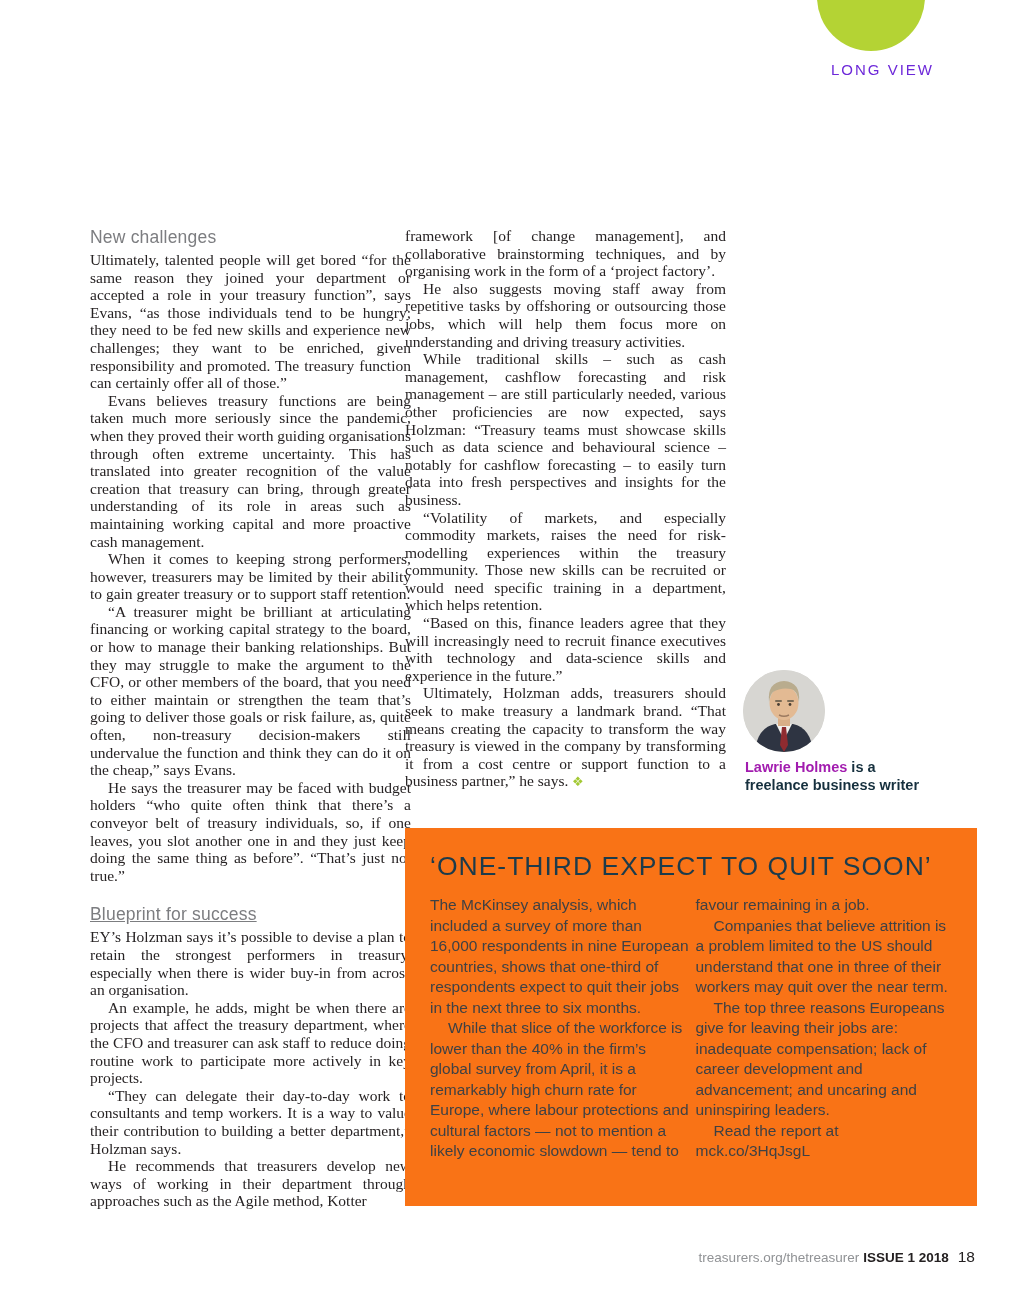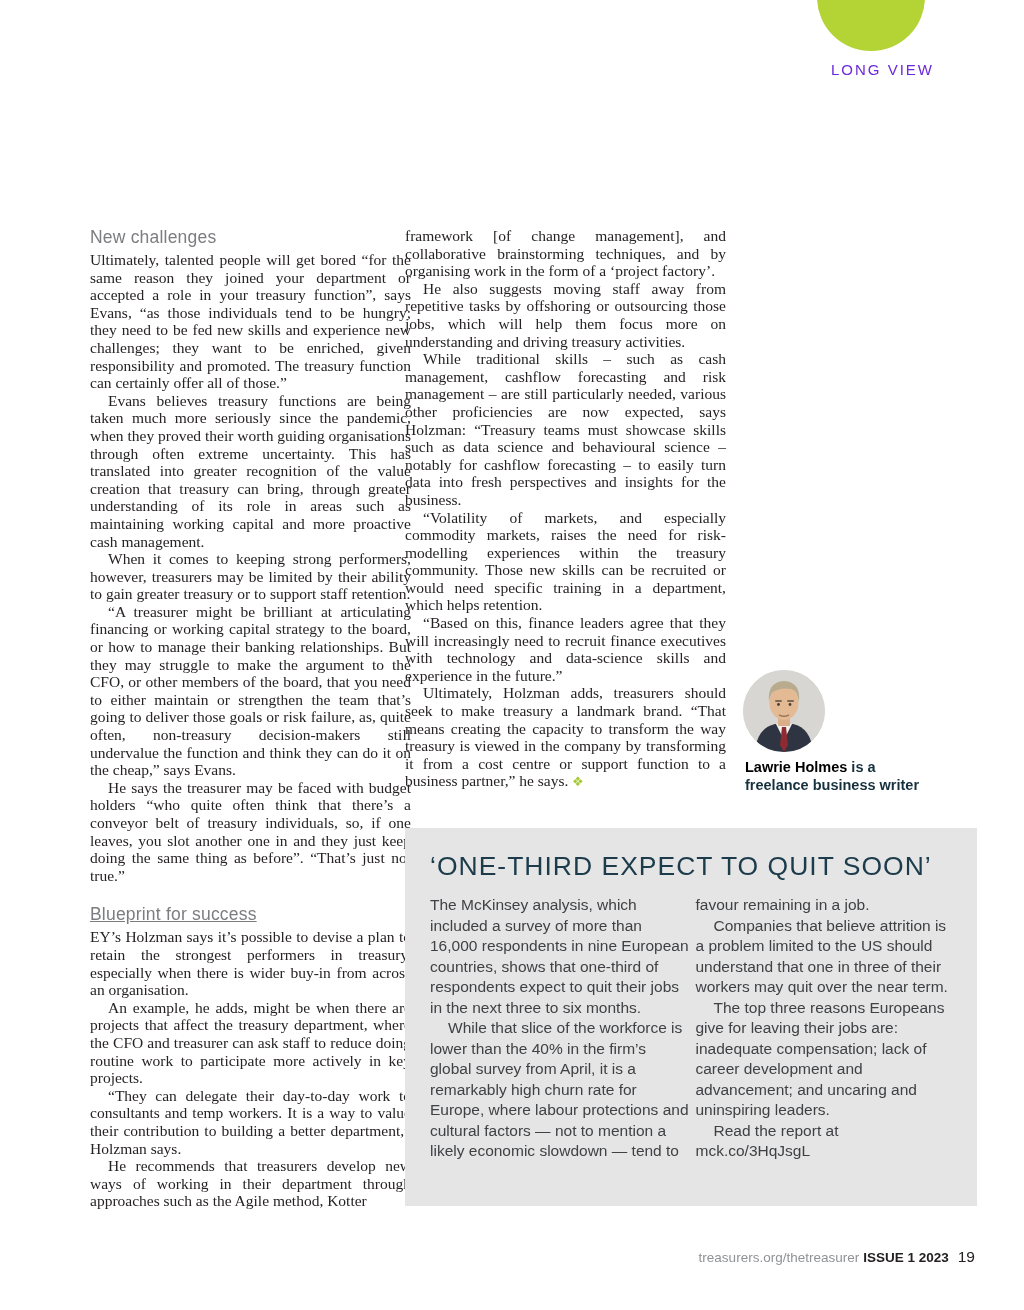--- a/index.html
+++ b/index.html
@@ -38,25 +38,25 @@
   .end-mark { color:#a3c934; font-size:13px; font-family:"Liberation Sans",sans-serif; }
   
   .portrait {
     position:absolute; left:743px; top:670px; width:82px; height:82px;
     border-radius:50%; overflow:hidden; background:#d7d6d2;
   }
   .caption {
     position:absolute; left:745px; top:758px; width:190px;
     font-size:14.5px; font-weight:700; line-height:18px; color:#16303e;
   }
-  .caption-name { color:#000000;text-align:center; }
+  .caption-name { color:#a21caf;text-align:center; }
   
   .callout {
     position:absolute; left:405px; top:828px; width:572px; height:378px;
-    background:#e5e5e5; overflow:hidden;
+    background:#f97316; overflow:hidden;
   }
   .callout-title {
     margin:23px 20px 0 25px;
     font-size:26.5px; font-weight:400; letter-spacing:1px; color:#1c3b4b;
     white-space:nowrap;
   }
   .callout-cols { display:flex; gap:4px; margin:13px 20px 0 25px; }
   .ccol {
     flex:1; font-size:15.5px; line-height:20.5px; color:#3f4144;
   }
@@ -142,16 +142,16 @@
       <div class="ccol">
           <p>favour remaining in a job.</p>
           <p>Companies that believe attrition is a problem limited to the US should understand that one in three of their workers may quit over the near term.</p>
           <p>The top three reasons Europeans give for leaving their jobs are: inadequate compensation; lack of career development and advancement; and uncaring and uninspiring leaders.</p>
           <p>Read the report at mck.co/3HqJsgL</p>
         </div>
     </div>
   </div>
 
   <div class="footer">
-    <span class="f-url">treasurers.org/thetreasurer</span><span class="f-issue">ISSUE 1 2023</span><span class="f-page">19</span>
+    <span class="f-url">treasurers.org/thetreasurer</span><span class="f-issue">ISSUE 1 2018</span><span class="f-page">18</span>
   </div>
 
 </div>
 
 </body></html>

